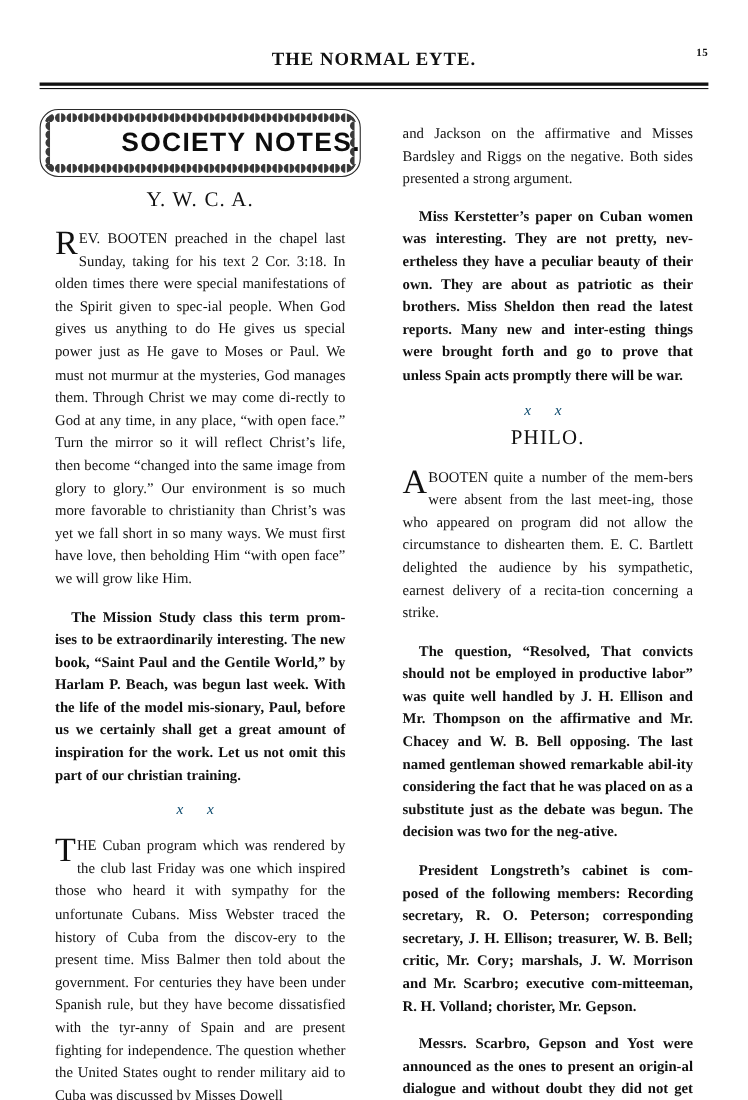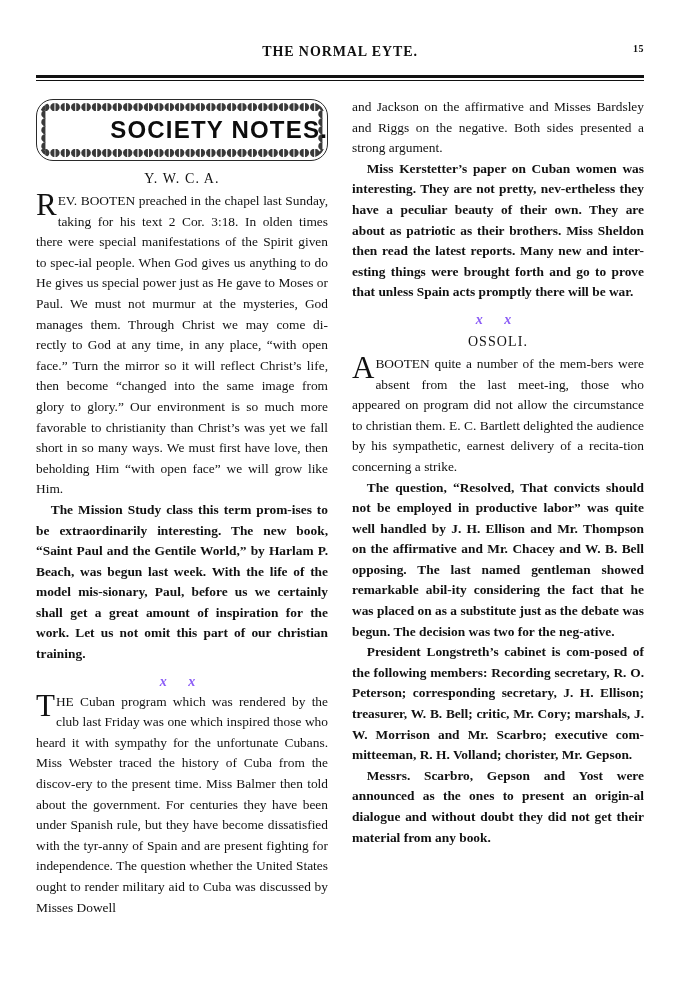--- a/index.html
+++ b/index.html
@@ -31,21 +31,21 @@
     position: relative;
     height: 22px;
   }
   .runhead-title {
     position: absolute;
     left: 0; right: 0;
     top: 0;
     text-align: center;
     font-family: "Liberation Serif", "DejaVu Serif", serif;
     font-weight: bold;
-    font-size: 14px;
+    font-size: 17px;
     letter-spacing: 0.9px;
   }
   .runhead-folio {
     position: absolute;
     right: 0;
     top: -1px;
     font-weight: bold;
     font-size: 10px;
     letter-spacing: 0.5px;
   }
@@ -145,40 +145,40 @@
     font-family: "Liberation Sans", "DejaVu Sans", sans-serif;
     font-size: 24px;
     font-weight: 700;
     letter-spacing: 1.2px;
     color: #0d0d0d;
   }
 
   
   .sec-head {
     text-align: center;
-    font-size: 14px;
+    font-size: 19px;
     letter-spacing: 1.1px;
     margin: 10px 0 4px 0;
   }
   .sec-head.tight { margin-top: 6px; }
 
   
   .divider {
     text-align: center;
     font-style: italic;
-    font-weight: bold;
+    font-weight: normal;
     font-size: 14px;
     letter-spacing: 9px;
     margin: 9px 0 2px 0;
-    color: #8b5cf6;
+    color: #0c4a6e;
   }
 
   
   p.body {
-    margin: 0;
+    margin: 14px;
     text-align: justify;
     text-justify: inter-word;
     font-size: 13.4px;
     line-height: 20.6px;
     hyphens: manual;
   }
   p.body + p.body { text-indent: 1.1em; }
   p.indent { text-indent: 1.1em; font-weight: bold; }
 
   
@@ -260,23 +260,23 @@
 
     <div class="col">
 
       <p class="body"><span>and Jackson on the affirmative and Misses Bardsley and Riggs on the negative. Both sides presented a strong argument.</span></p>
 
       <p class="body indent"><span>Miss Kerstetter’s paper on Cuban women was interesting. They are not pretty, nev-ertheless they have a peculiar beauty of their own. They are about as patriotic as their brothers. Miss Sheldon then read the latest reports. Many new and inter-esting things were brought forth and go to prove that unless Spain acts promptly there will be war.</span></p>
 
 
       <div class="divider">x  x</div>
 
-      <div class="sec-head tight">OSSOLI.</div>
-
-      <p class="body dropcap"><span class="dc">A</span><span class="dc-rest">BOOTEN</span><span> quite a number of the mem-bers were absent from the last meet-ing, those who appeared on program did not allow the circumstance to christian them. E. C. Bartlett delighted the audience by his sympathetic, earnest delivery of a recita-tion concerning a strike.</span></p>
+      <div class="sec-head tight">PHILO.</div>
+
+      <p class="body dropcap"><span class="dc">A</span><span class="dc-rest">BOOTEN</span><span> quite a number of the mem-bers were absent from the last meet-ing, those who appeared on program did not allow the circumstance to dishearten them. E. C. Bartlett delighted the audience by his sympathetic, earnest delivery of a recita-tion concerning a strike.</span></p>
 
       <p class="body indent"><span>The question, “Resolved, That convicts should not be employed in productive labor” was quite well handled by J. H. Ellison and Mr. Thompson on the affirmative and Mr. Chacey and W. B. Bell opposing. The last named gentleman showed remarkable abil-ity considering the fact that he was placed on as a substitute just as the debate was begun. The decision was two for the neg-ative.</span></p>
 
       <p class="body indent"><span>President Longstreth’s cabinet is com-posed of the following members: Recording secretary, R. O. Peterson; corresponding secretary, J. H. Ellison; treasurer, W. B. Bell; critic, Mr. Cory; marshals, J. W. Morrison and Mr. Scarbro; executive com-mitteeman, R. H. Volland; chorister, Mr. Gepson.</span></p>
 
       <p class="body indent"><span>Messrs. Scarbro, Gepson and Yost were announced as the ones to present an origin-al dialogue and without doubt they did not get their material from any book.</span></p>
     </div>
 
   </div>
 </div>

